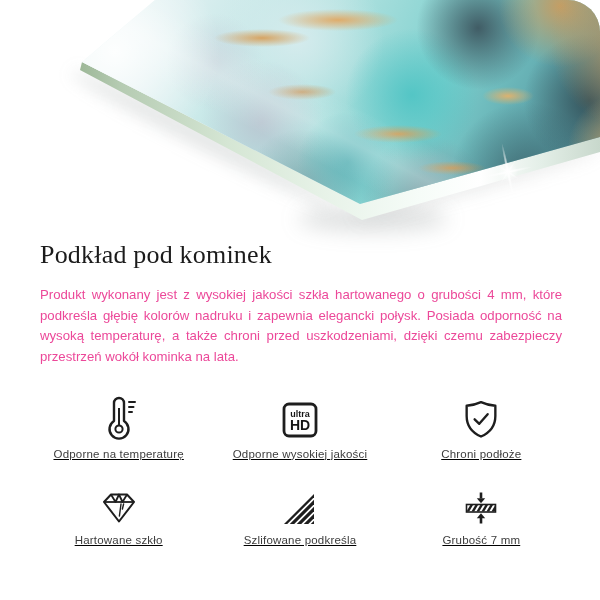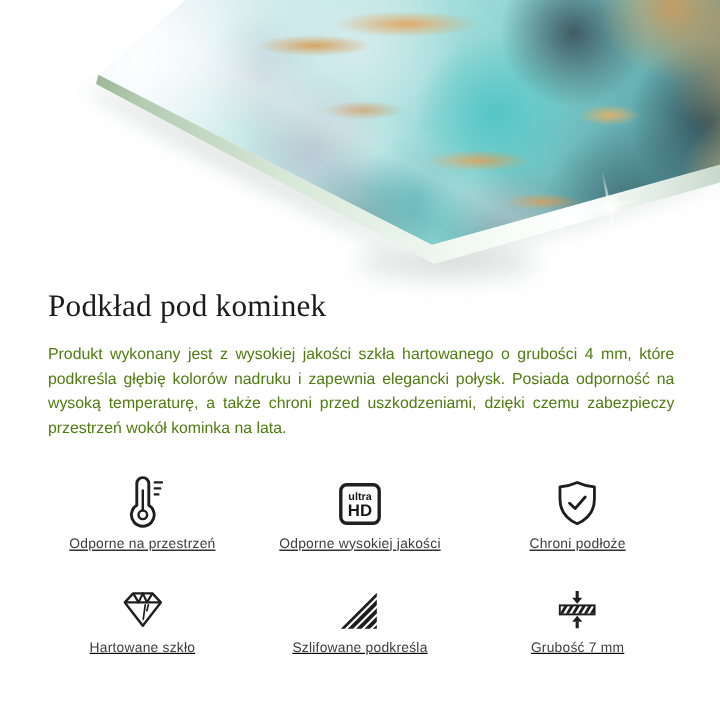--- a/index.html
+++ b/index.html
@@ -1,17 +1,17 @@
 <!DOCTYPE html>
 <html><head>
 <meta charset="utf-8">
 <style>
   html,body{margin:0;padding:0;background:#ffffff;}
   .page{position:relative;width:600px;height:600px;background:#fff;overflow:hidden;
-        font-family:"Liberation Sans",sans-serif;}
+        font-family:"Liberation Sans",sans-serif;border-radius:32px;}
 
   
   .hero{position:relative;width:600px;height:232px;background:#fff;}
   .shadow{position:absolute;border-radius:50%;}
   .shadow-left{left:72px;top:62px;width:292px;height:20px;background:rgba(120,128,128,.20);
                filter:blur(8px);transform:rotate(27deg);transform-origin:0 50%;}
   .shadow-right{left:354px;top:208px;width:256px;height:16px;background:rgba(120,128,128,.18);
                 filter:blur(9px);transform:rotate(-15.6deg);transform-origin:0 50%;}
   .shadow-corner{left:298px;top:206px;width:150px;height:26px;background:rgba(110,118,118,.22);
                  filter:blur(10px);}
@@ -54,21 +54,21 @@
       radial-gradient(2px 36px at 50% 50%, rgba(255,255,255,1), rgba(255,255,255,0) 85%),
       radial-gradient(circle 10px at 50% 50%, rgba(255,255,255,.95), rgba(255,255,255,0));}
   .sparkle::after{content:"";position:absolute;inset:0;transform:rotate(45deg);
     background:
       radial-gradient(16px 1.5px at 50% 50%, rgba(255,255,255,.9), rgba(255,255,255,0) 85%),
       radial-gradient(1.5px 16px at 50% 50%, rgba(255,255,255,.9), rgba(255,255,255,0) 85%);}
 
   
   .title{margin:6px 40px 0;font-family:"Liberation Serif","DejaVu Serif",serif;font-weight:400;
          font-size:26px;line-height:1.28;color:#1b1b1b;letter-spacing:.2px;}
-  .desc{margin:14px 40px 0;width:522px;font-size:13.2px;line-height:1.56;color:#4d7c0f;
+  .desc{margin:14px 40px 0;width:522px;font-size:13.2px;line-height:1.56;color:#ec4899;
         text-align:justify;}
 
   
   .features{display:grid;grid-template-columns:repeat(3,1fr);row-gap:20px;
             margin:26px 28px 0;justify-items:center;text-align:center;}
   .feature{display:flex;flex-direction:column;align-items:center;text-decoration:underline;}
   .icon-box{height:46px;display:flex;align-items:flex-end;justify-content:center;color:#1e1e1e;}
   .icon-box svg{display:block;}
   .f-label{margin-top:8px;font-size:11.5px;color:#3d3d3d;letter-spacing:.2px;}
   .badge-text{font-family:"Liberation Sans",sans-serif;font-weight:bold;fill:#161616;}
@@ -97,21 +97,21 @@
 
     <div class="feature">
       <div class="icon-box">
         <svg width="34" height="46" viewBox="0 0 34 46" fill="none" stroke="currentColor">
           <path d="M12 27 V9 a5 5 0 0 1 10 0 v18 a9.5 9.5 0 1 1 -10 0 Z" stroke-width="2.4" stroke-linejoin="round"></path>
           <circle cx="17" cy="35" r="3.6" stroke-width="2"></circle>
           <line x1="17" y1="31.4" x2="17" y2="14" stroke-width="2"></line>
           <path d="M27 8h6M27 13h4.5M27 18h3" stroke-width="2" stroke-linecap="round"></path>
         </svg>
       </div>
-      <div class="f-label">Odporne na przestrzeń</div>
+      <div class="f-label">Odporne na temperaturę</div>
     </div>
 
     <div class="feature">
       <div class="icon-box">
         <svg width="40" height="40" viewBox="0 0 40 40" fill="none" stroke="currentColor">
           <rect x="4" y="4" width="32" height="32" rx="5" stroke-width="2.8"></rect>
           <text x="20" y="16.5" class="badge-text" font-size="9" text-anchor="middle" stroke="none">ultra</text>
           <text x="20" y="30" class="badge-text" font-size="14" text-anchor="middle" stroke="none">HD</text>
         </svg>
       </div>

